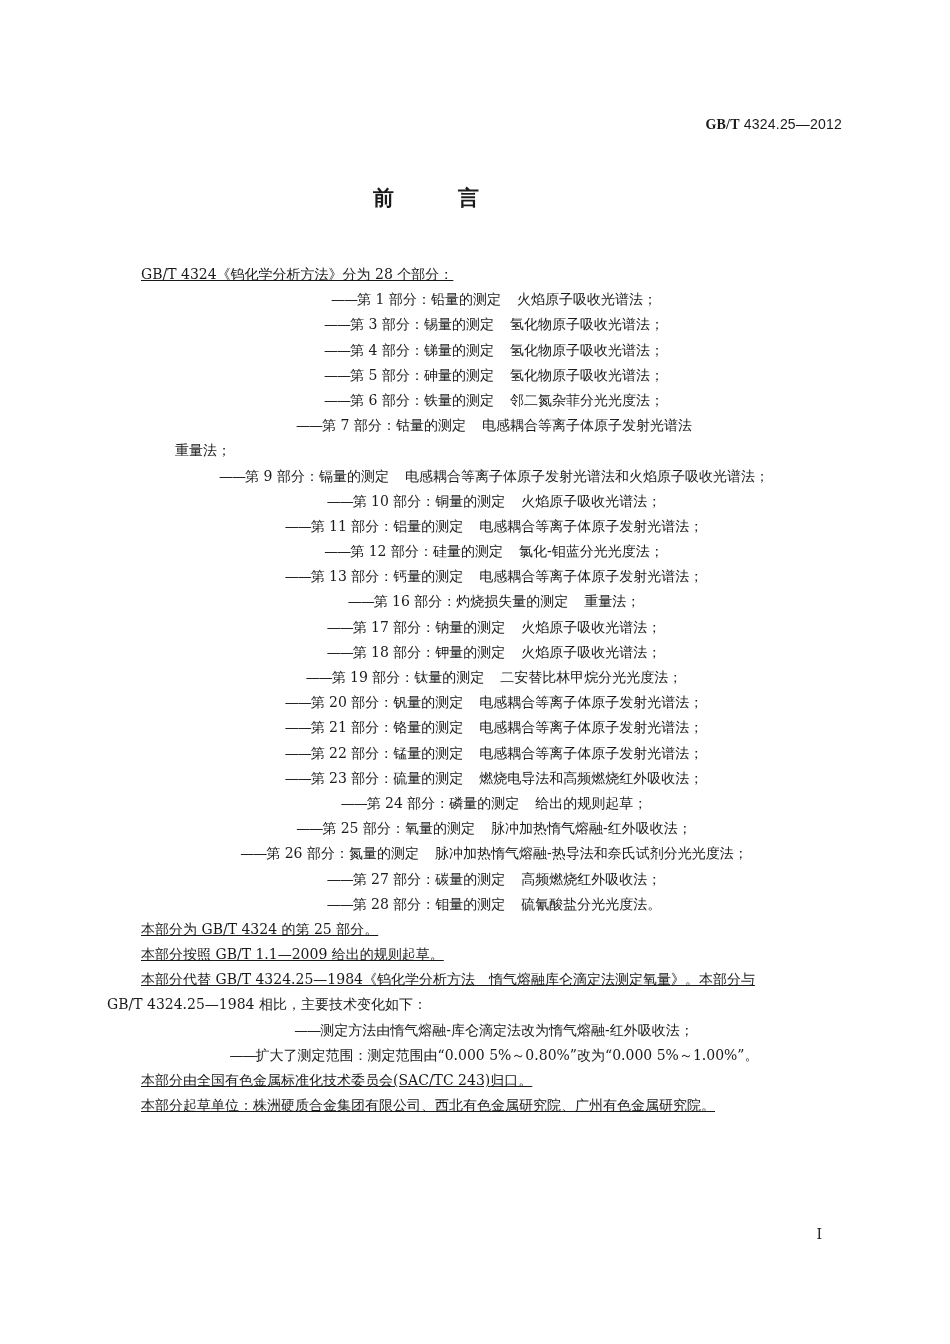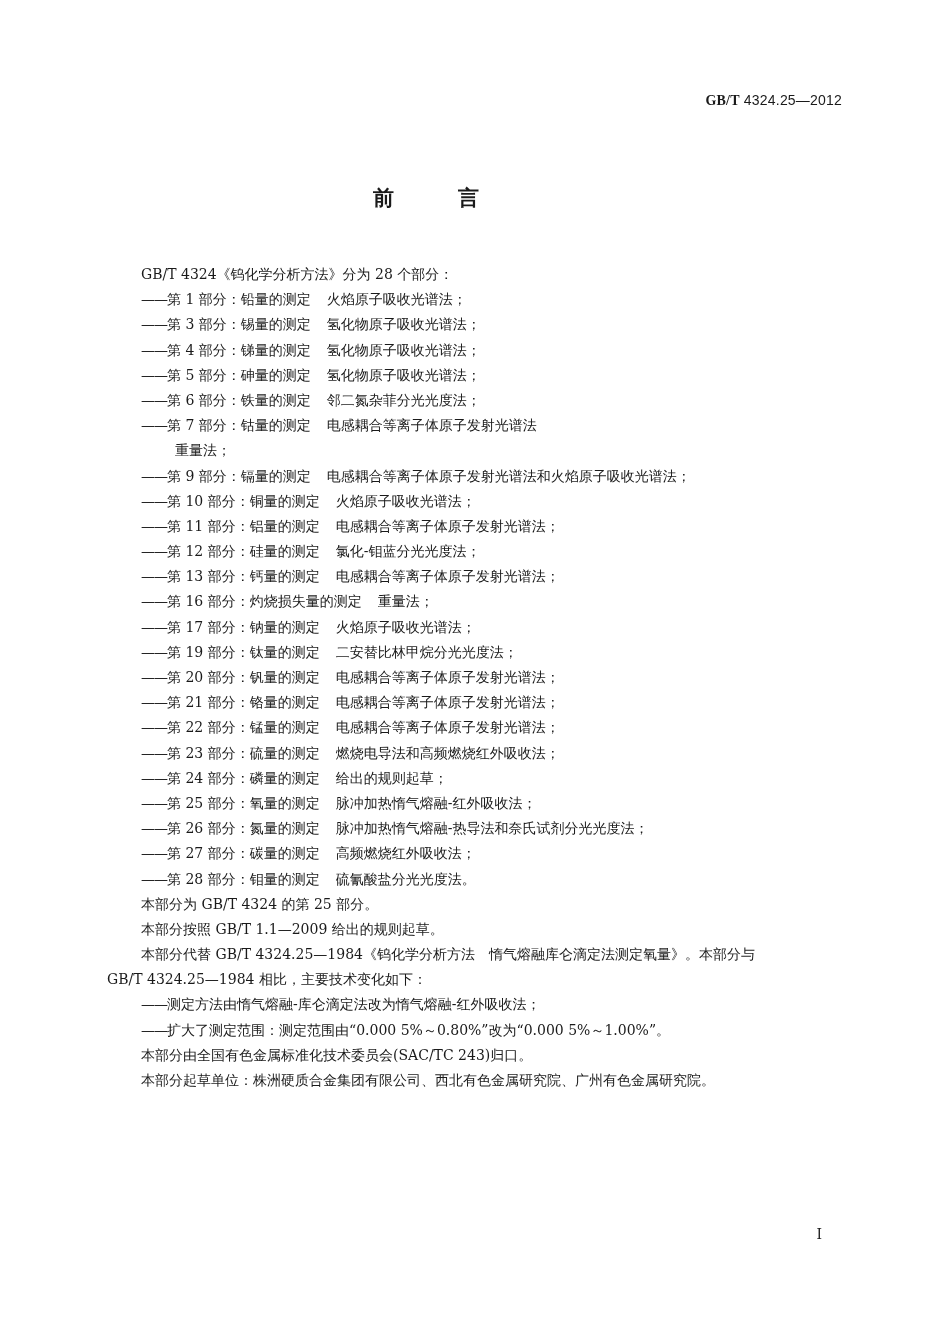--- a/index.html
+++ b/index.html
@@ -2,37 +2,37 @@
 <html><head>
   <meta charset="utf-8">
   <style>
     html, body { margin: 0; padding: 0; background: #ffffff; }
     body {
       width: 950px; height: 1344px; position: relative; overflow: hidden;
       font-family: "DejaVu Serif", "Liberation Serif", serif;
       color: #1a1a1a;
     }
     .std-no {
-      position: absolute; top: 92px; right: 108px;
+      position: absolute; top: 116px; right: 108px;
       font-size: 14px; letter-spacing: 0.2px;
       font-family: "Liberation Sans", "DejaVu Sans", sans-serif;
     }
     .std-no .b { font-weight: bold; font-family: "Liberation Serif", serif; }
     .title {
       position: absolute; top: 184px; left: 0; width: 852px;
       text-align: center; font-size: 21px; font-weight: bold;
       font-family: "DejaVu Sans", sans-serif; letter-spacing: 64px;
       text-indent: 64px;
     }
     .content { position: absolute; top: 262px; left: 107px; width: 740px; }
     .line {
       font-size: 14px; line-height: 25.2px; height: 25.2px; white-space: nowrap;
     }
-    .indent { padding-left: 34px; }
-    .dash-item { padding-left: 34px; }
+    .indent { padding-left: 34px; text-decoration: underline; }
+    .dash-item { padding-left: 34px; text-align: center; }
     .dash-item .dash { letter-spacing: -1px; }
     .cont { padding-left: 68px; }
     .gap { display: inline-block; width: 16px; }
     .page-num {
       position: absolute; top: 1226px; right: 128px; font-size: 14px;
     }
   </style>
 </head>
 <body>
 
@@ -53,20 +53,21 @@
       <div class="line dash-item"><span class="dash">——</span><span>第 6 部分：铁量的测定</span><span class="gap"></span><span>邻二氮杂菲分光光度法；</span></div>
       <div class="line dash-item"><span class="dash">——</span><span>第 7 部分：钴量的测定</span><span class="gap"></span><span>电感耦合等离子体原子发射光谱法</span></div>
       <div class="line cont">重量法；</div>
       <div class="line dash-item"><span class="dash">——</span><span>第 9 部分：镉量的测定</span><span class="gap"></span><span>电感耦合等离子体原子发射光谱法和火焰原子吸收光谱法；</span></div>
       <div class="line dash-item"><span class="dash">——</span><span>第 10 部分：铜量的测定</span><span class="gap"></span><span>火焰原子吸收光谱法；</span></div>
       <div class="line dash-item"><span class="dash">——</span><span>第 11 部分：铝量的测定</span><span class="gap"></span><span>电感耦合等离子体原子发射光谱法；</span></div>
       <div class="line dash-item"><span class="dash">——</span><span>第 12 部分：硅量的测定</span><span class="gap"></span><span>氯化-钼蓝分光光度法；</span></div>
       <div class="line dash-item"><span class="dash">——</span><span>第 13 部分：钙量的测定</span><span class="gap"></span><span>电感耦合等离子体原子发射光谱法；</span></div>
       <div class="line dash-item"><span class="dash">——</span><span>第 16 部分：灼烧损失量的测定</span><span class="gap"></span><span>重量法；</span></div>
       <div class="line dash-item"><span class="dash">——</span><span>第 17 部分：钠量的测定</span><span class="gap"></span><span>火焰原子吸收光谱法；</span></div>
+      <div class="line dash-item"><span class="dash">——</span><span>第 18 部分：钾量的测定</span><span class="gap"></span><span>火焰原子吸收光谱法；</span></div>
       <div class="line dash-item"><span class="dash">——</span><span>第 19 部分：钛量的测定</span><span class="gap"></span><span>二安替比林甲烷分光光度法；</span></div>
       <div class="line dash-item"><span class="dash">——</span><span>第 20 部分：钒量的测定</span><span class="gap"></span><span>电感耦合等离子体原子发射光谱法；</span></div>
       <div class="line dash-item"><span class="dash">——</span><span>第 21 部分：铬量的测定</span><span class="gap"></span><span>电感耦合等离子体原子发射光谱法；</span></div>
       <div class="line dash-item"><span class="dash">——</span><span>第 22 部分：锰量的测定</span><span class="gap"></span><span>电感耦合等离子体原子发射光谱法；</span></div>
       <div class="line dash-item"><span class="dash">——</span><span>第 23 部分：硫量的测定</span><span class="gap"></span><span>燃烧电导法和高频燃烧红外吸收法；</span></div>
       <div class="line dash-item"><span class="dash">——</span><span>第 24 部分：磷量的测定</span><span class="gap"></span><span>给出的规则起草；</span></div>
       <div class="line dash-item"><span class="dash">——</span><span>第 25 部分：氧量的测定</span><span class="gap"></span><span>脉冲加热惰气熔融-红外吸收法；</span></div>
       <div class="line dash-item"><span class="dash">——</span><span>第 26 部分：氮量的测定</span><span class="gap"></span><span>脉冲加热惰气熔融-热导法和奈氏试剂分光光度法；</span></div>
       <div class="line dash-item"><span class="dash">——</span><span>第 27 部分：碳量的测定</span><span class="gap"></span><span>高频燃烧红外吸收法；</span></div>
       <div class="line dash-item"><span class="dash">——</span><span>第 28 部分：钼量的测定</span><span class="gap"></span><span>硫氰酸盐分光光度法。</span></div>

